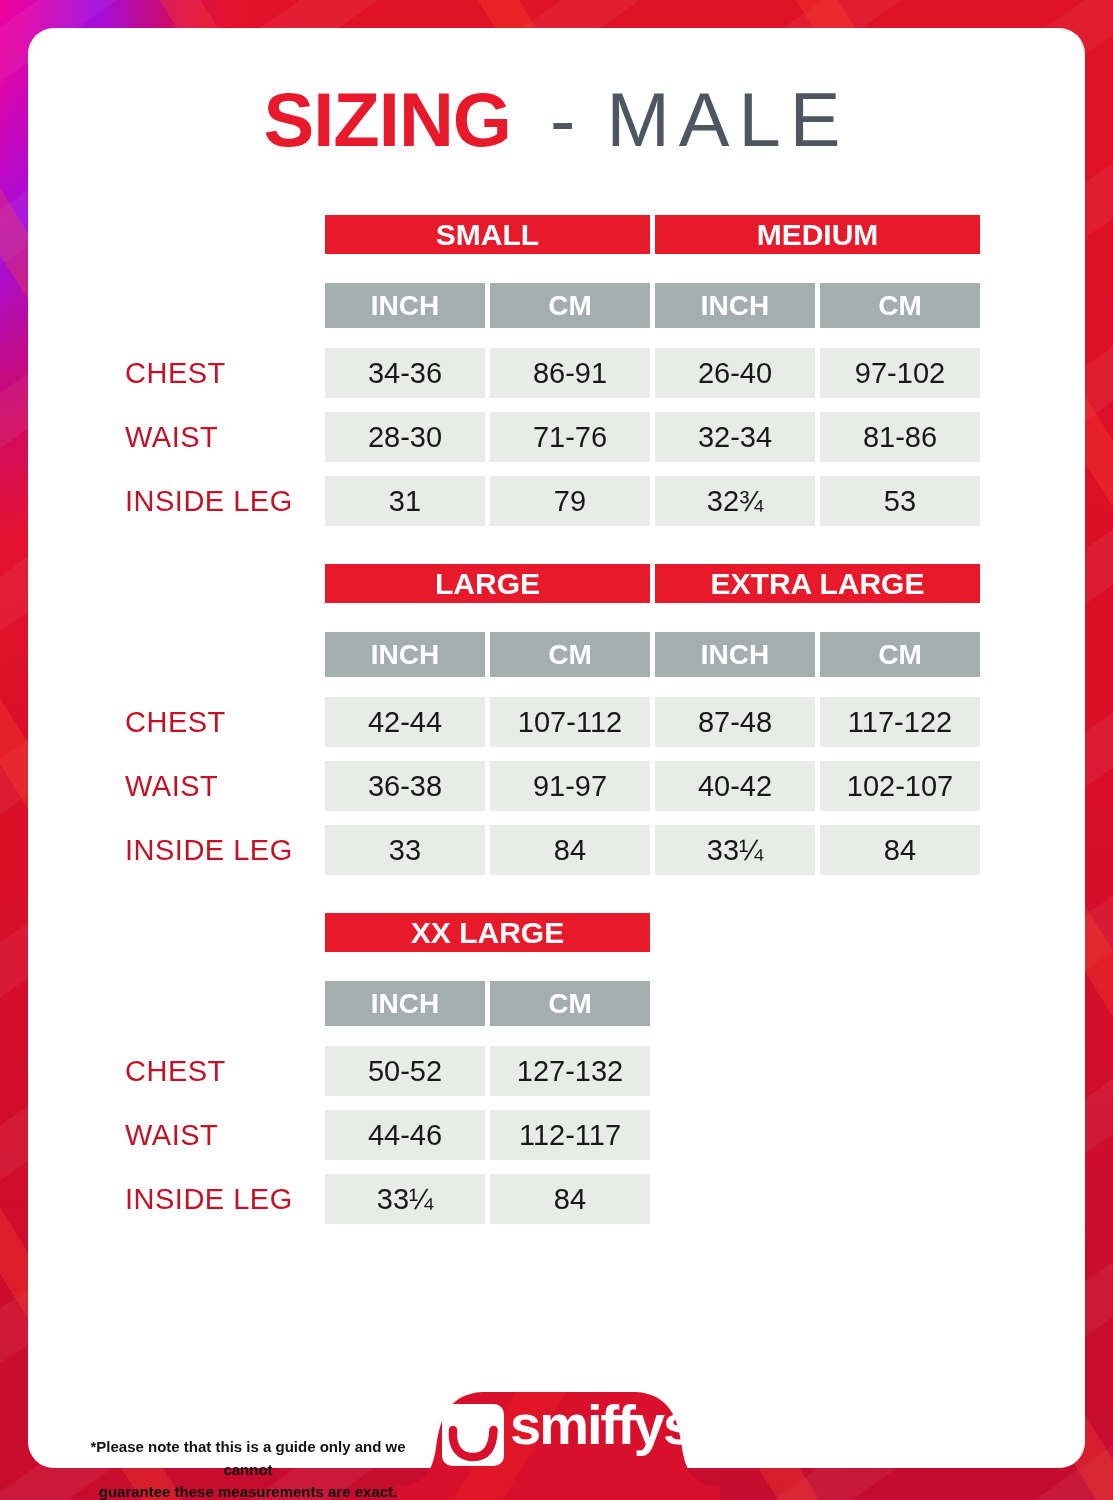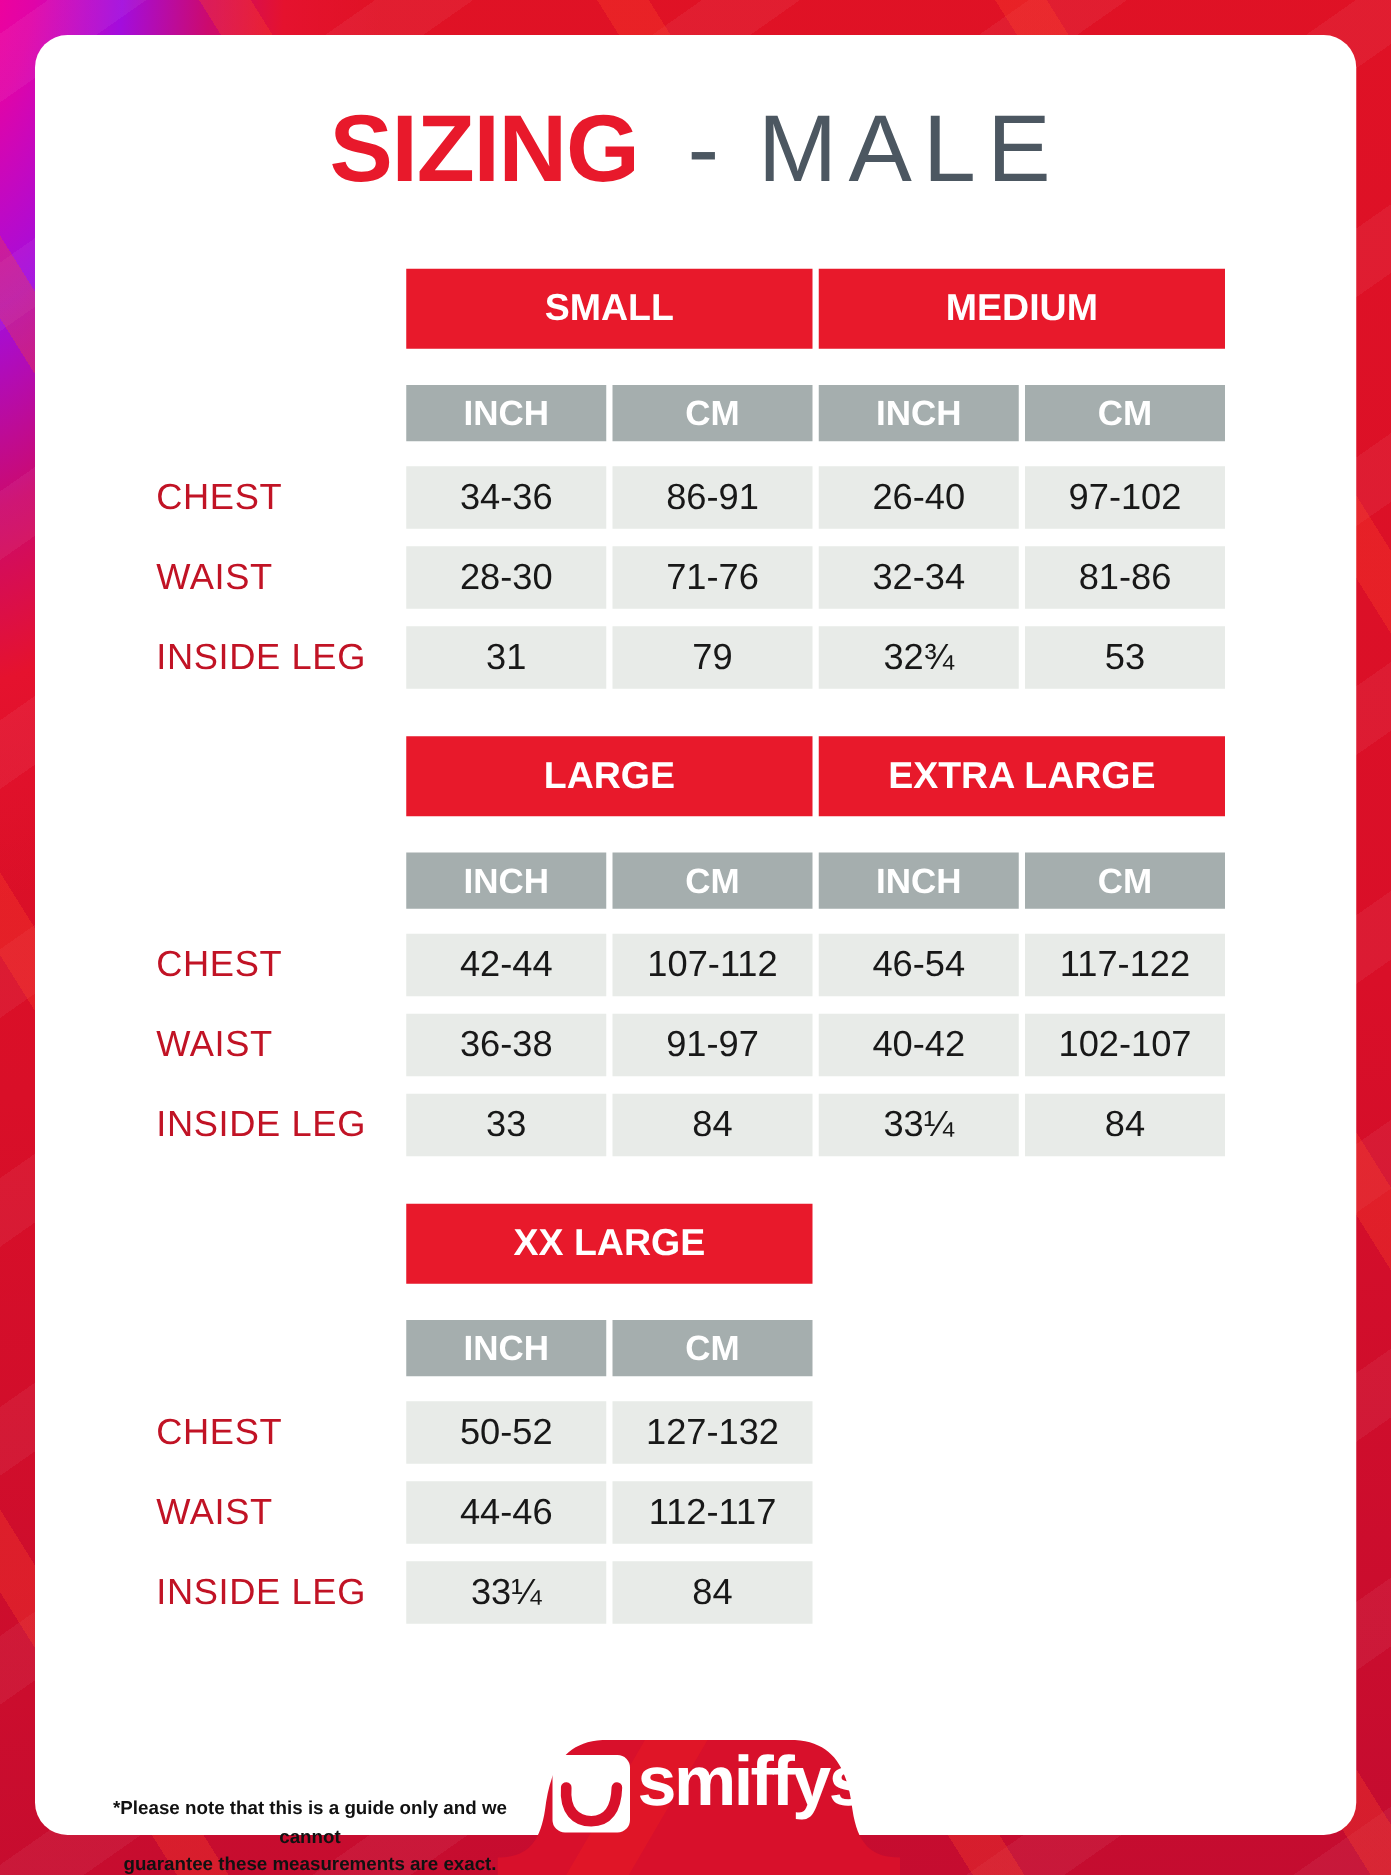--- a/index.html
+++ b/index.html
@@ -37,21 +37,21 @@
   .t-gray{color:var(--title-gray,#4c5761);font-weight:400;letter-spacing:9px;}
 
   
   .tables{margin-top:55px;}
   .trow{display:flex;gap:5px;margin:0 0 14px 97px;}
   .trow.hdr{margin-bottom:29px;}
   .trow.units{margin-bottom:20px;}
   .labelcol{width:195px;flex:none;display:flex;align-items:center;}
   .rowlabel{color:var(--label-red,#c11325);font-weight:normal;font-size:29px;letter-spacing:0.5px;}
   .redbar{
-    width:325px;height:64px;flex:none;
+    width:325px;height:39px;flex:none;
     background:var(--accent-red,#e8192b);
     color:#fff;font-weight:bold;font-size:30px;
     display:flex;align-items:center;justify-content:center;
   }
   .graybar{
     width:160px;height:45px;flex:none;
     background:var(--header-gray,#a5aeae);
     color:#fff;font-weight:bold;font-size:28px;
     display:flex;align-items:center;justify-content:center;
   }
@@ -153,21 +153,21 @@
             <div class="graybar">CM</div>
             <div class="graybar">INCH</div>
             <div class="graybar">CM</div>
           </div>
           <div class="trow datarow">
             <div class="labelcol">
               <div class="rowlabel">CHEST</div>
             </div>
             <div class="cell">42-44</div>
             <div class="cell">107-112</div>
-            <div class="cell">46-54</div>
+            <div class="cell">87-48</div>
             <div class="cell">117-122</div>
           </div>
           <div class="trow datarow">
             <div class="labelcol">
               <div class="rowlabel">WAIST</div>
             </div>
             <div class="cell">36-38</div>
             <div class="cell">91-97</div>
             <div class="cell">40-42</div>
             <div class="cell">102-107</div>

